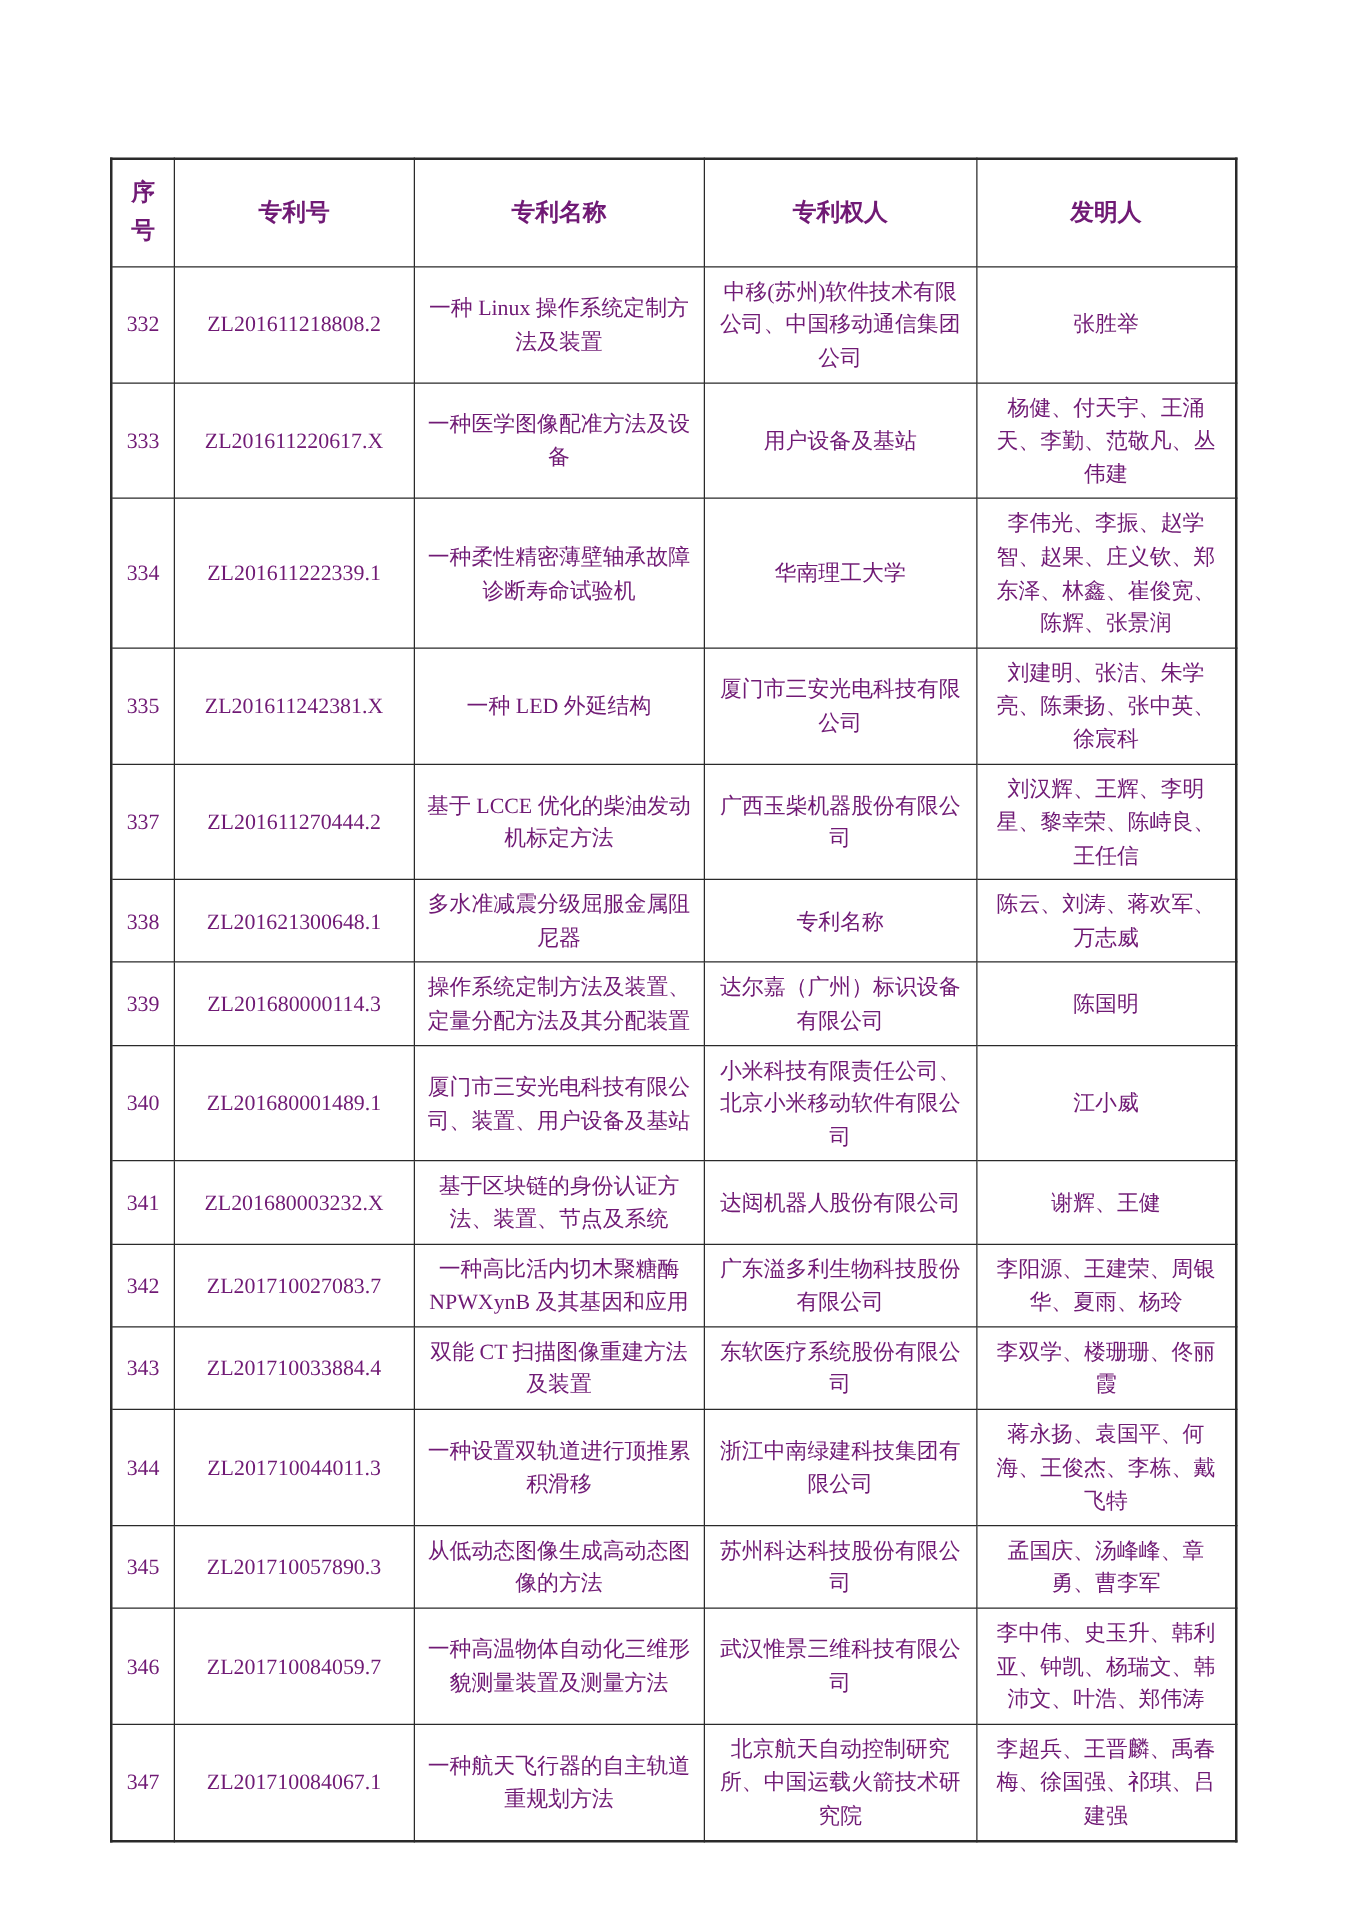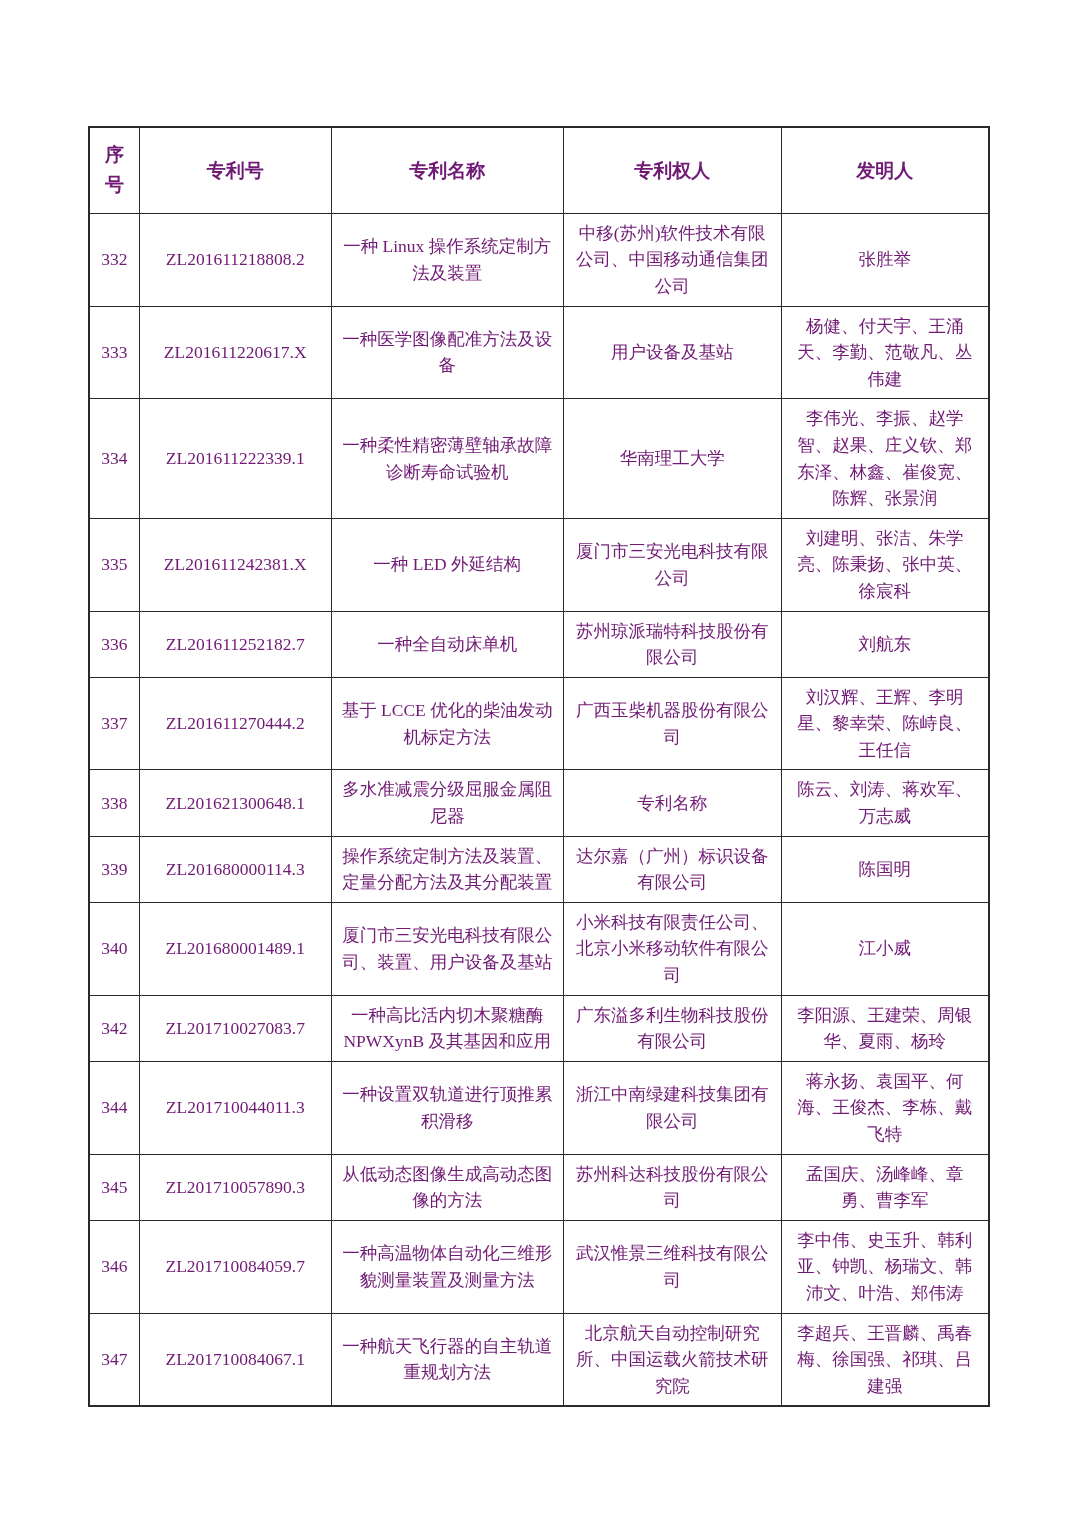--- a/index.html
+++ b/index.html
@@ -105,27 +105,20 @@
   </tr>
 
   <tr>
     <td>335</td>
     <td>ZL201611242381.X</td>
     <td>一种 LED 外延结构</td>
     <td>厦门市三安光电科技有限公司</td>
     <td>刘建明、张洁、朱学亮、陈秉扬、张中英、徐宸科</td>
   </tr>
 
-  <tr>
-    <td>336</td>
-    <td>ZL201611252182.7</td>
-    <td>一种全自动床单机</td>
-    <td>苏州琼派瑞特科技股份有限公司</td>
-    <td>刘航东</td>
-  </tr>
 
   <tr>
     <td>337</td>
     <td>ZL201611270444.2</td>
     <td>基于 LCCE 优化的柴油发动机标定方法</td>
     <td>广西玉柴机器股份有限公司</td>
     <td>刘汉辉、王辉、李明星、黎幸荣、陈峙良、王任信</td>
   </tr>
 
   <tr>
@@ -145,29 +138,43 @@
   </tr>
 
   <tr>
     <td>340</td>
     <td>ZL201680001489.1</td>
     <td>厦门市三安光电科技有限公司、装置、用户设备及基站</td>
     <td>小米科技有限责任公司、北京小米移动软件有限公司</td>
     <td>江小威</td>
   </tr>
 
+  <tr>
+    <td>341</td>
+    <td>ZL201680003232.X</td>
+    <td>基于区块链的身份认证方法、装置、节点及系统</td>
+    <td>达闼机器人股份有限公司</td>
+    <td>谢辉、王健</td>
+  </tr>
 
   <tr>
     <td>342</td>
     <td>ZL201710027083.7</td>
     <td>一种高比活内切木聚糖酶 NPWXynB 及其基因和应用</td>
     <td>广东溢多利生物科技股份有限公司</td>
     <td>李阳源、王建荣、周银华、夏雨、杨玲</td>
   </tr>
 
+  <tr>
+    <td>343</td>
+    <td>ZL201710033884.4</td>
+    <td>双能 CT 扫描图像重建方法及装置</td>
+    <td>东软医疗系统股份有限公司</td>
+    <td>李双学、楼珊珊、佟丽霞</td>
+  </tr>
 
   <tr>
     <td>344</td>
     <td>ZL201710044011.3</td>
     <td>一种设置双轨道进行顶推累积滑移</td>
     <td>浙江中南绿建科技集团有限公司</td>
     <td>蒋永扬、袁国平、何海、王俊杰、李栋、戴飞特</td>
   </tr>
 
   <tr>

